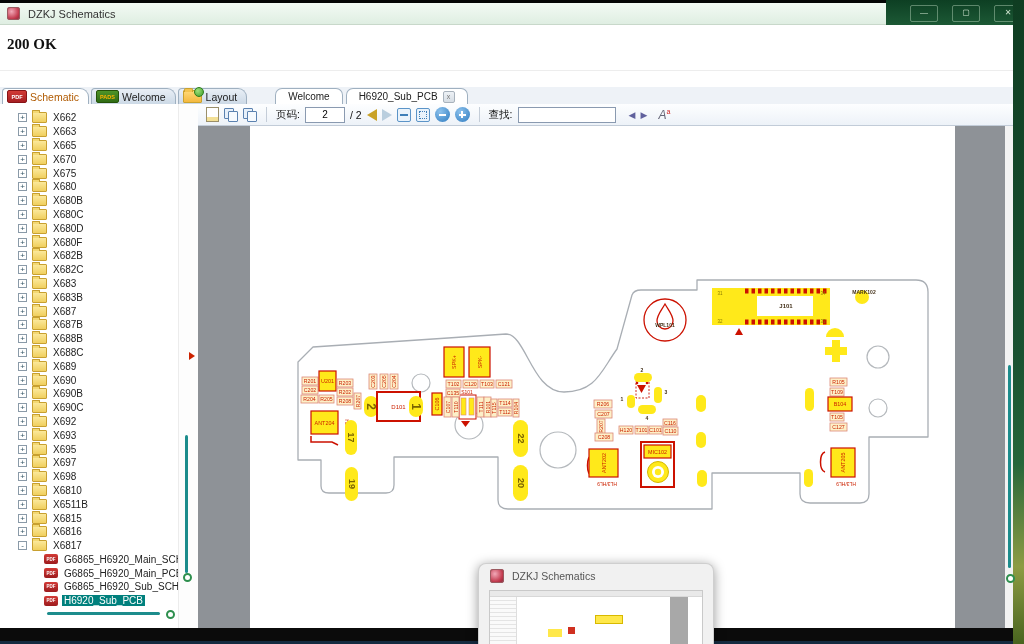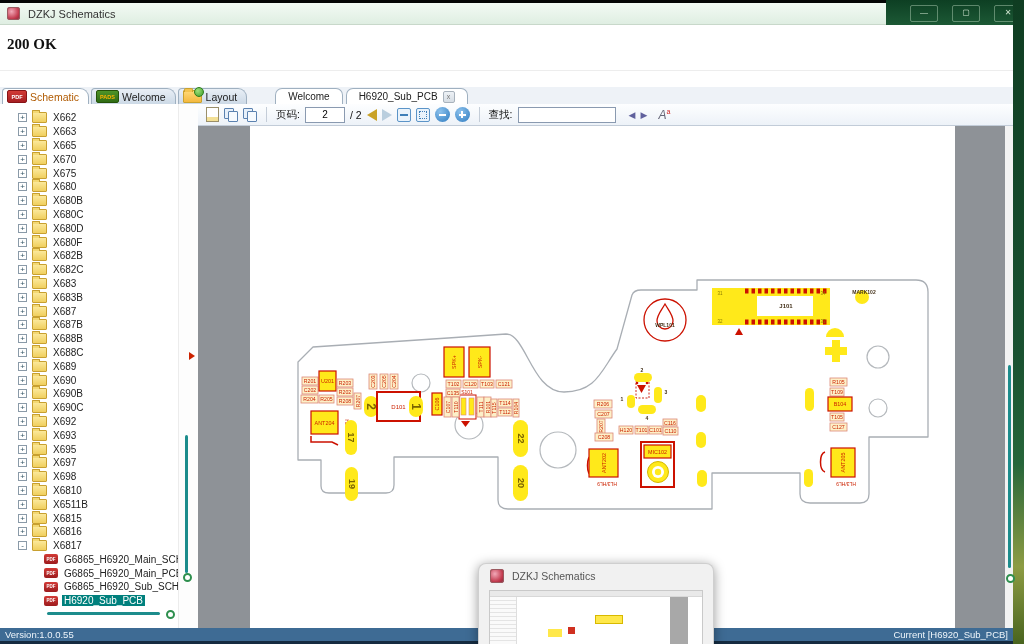--- a/index.html
+++ b/index.html
@@ -576,25 +576,20 @@
           <text x="846" y="484" class="rd" font-size="5" text-anchor="middle" dominant-baseline="central" transform="rotate(180 846 484)">HL3/HL9</text>
           <rect x="804" y="469" width="9" height="18" rx="4.5" ry="4.5" class="ypad"></rect>
         </g>
     </svg>
   </div>
   <div class="rscroll">
     <div class="vthumb" style="left:3px;top:239px;height:203px"></div>
     <div class="gdot" style="left:1px;top:448px"></div>
   </div>
 
-  <div class="status">
-    <span>Version:1.0.0.55</span>
-    <span class="sp"></span>
-    <span>Current [H6920_Sub_PCB]</span>
-  </div>
   <div class="statusdark"></div>
 
   <div class="popup">
     <div class="phead">
       <span class="appicon" style="width:14px;height:14px"></span>
       <span class="ptitle">DZKJ Schematics</span>
     </div>
     <div class="pthumb">
       <div class="mtop"></div>
       <div class="mside"></div>

